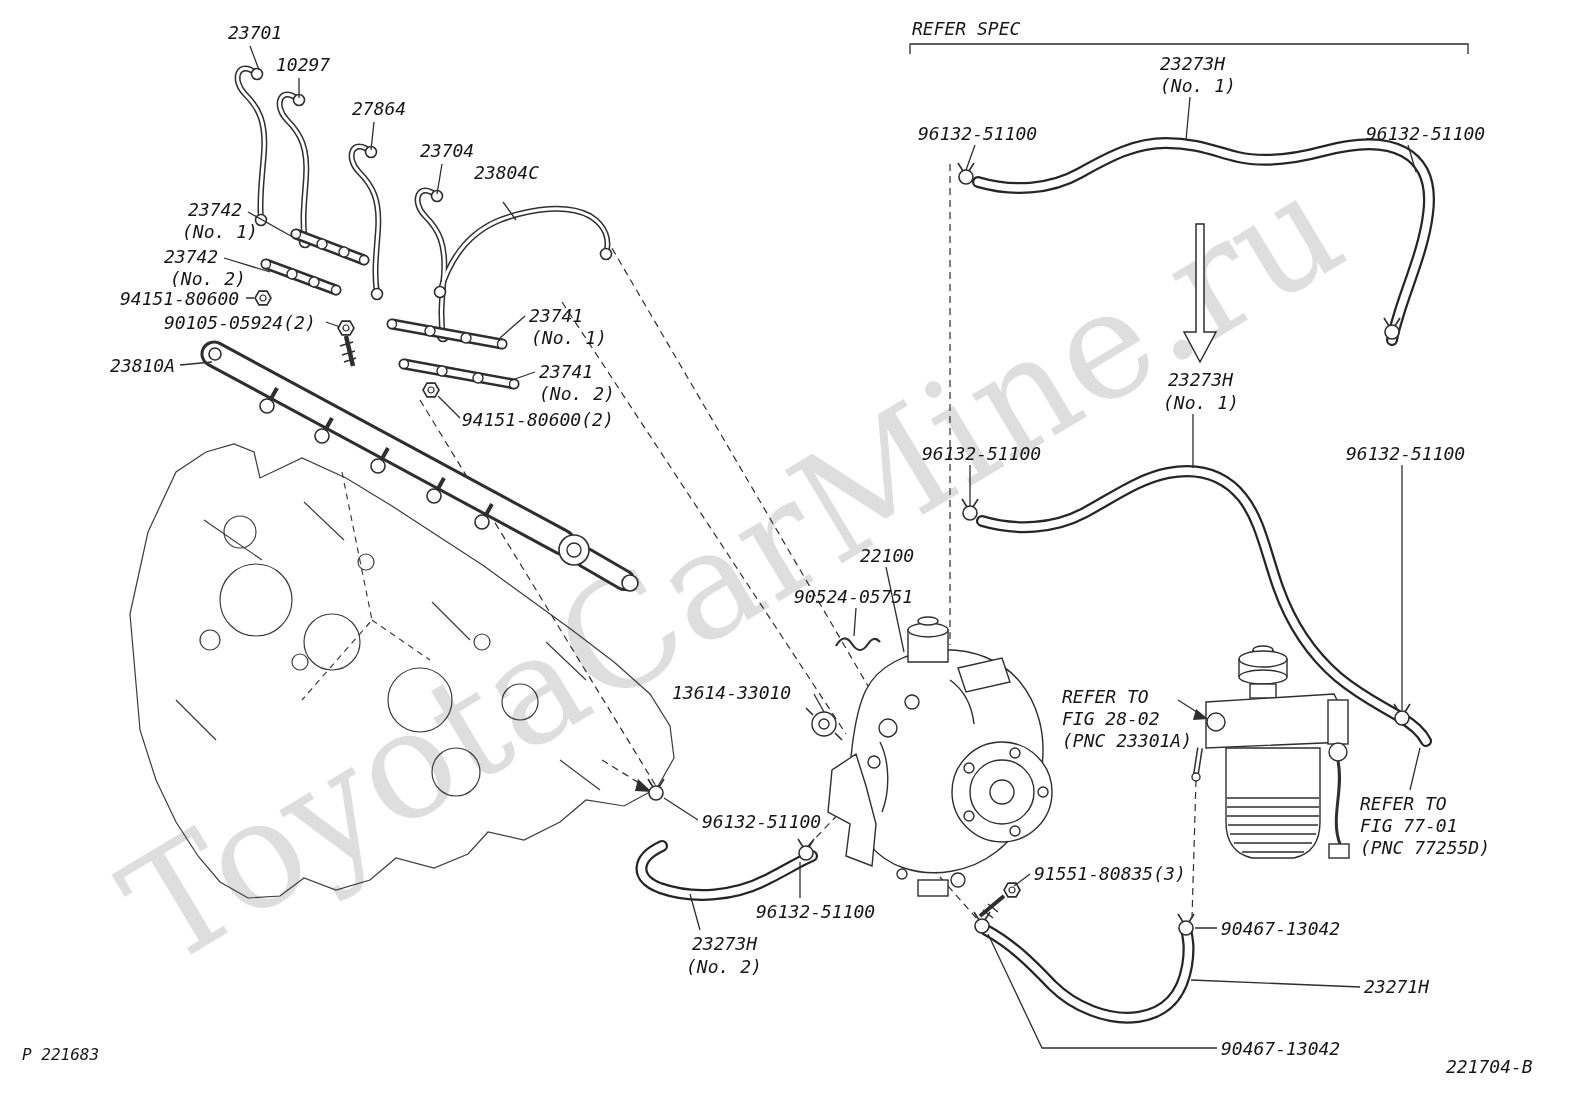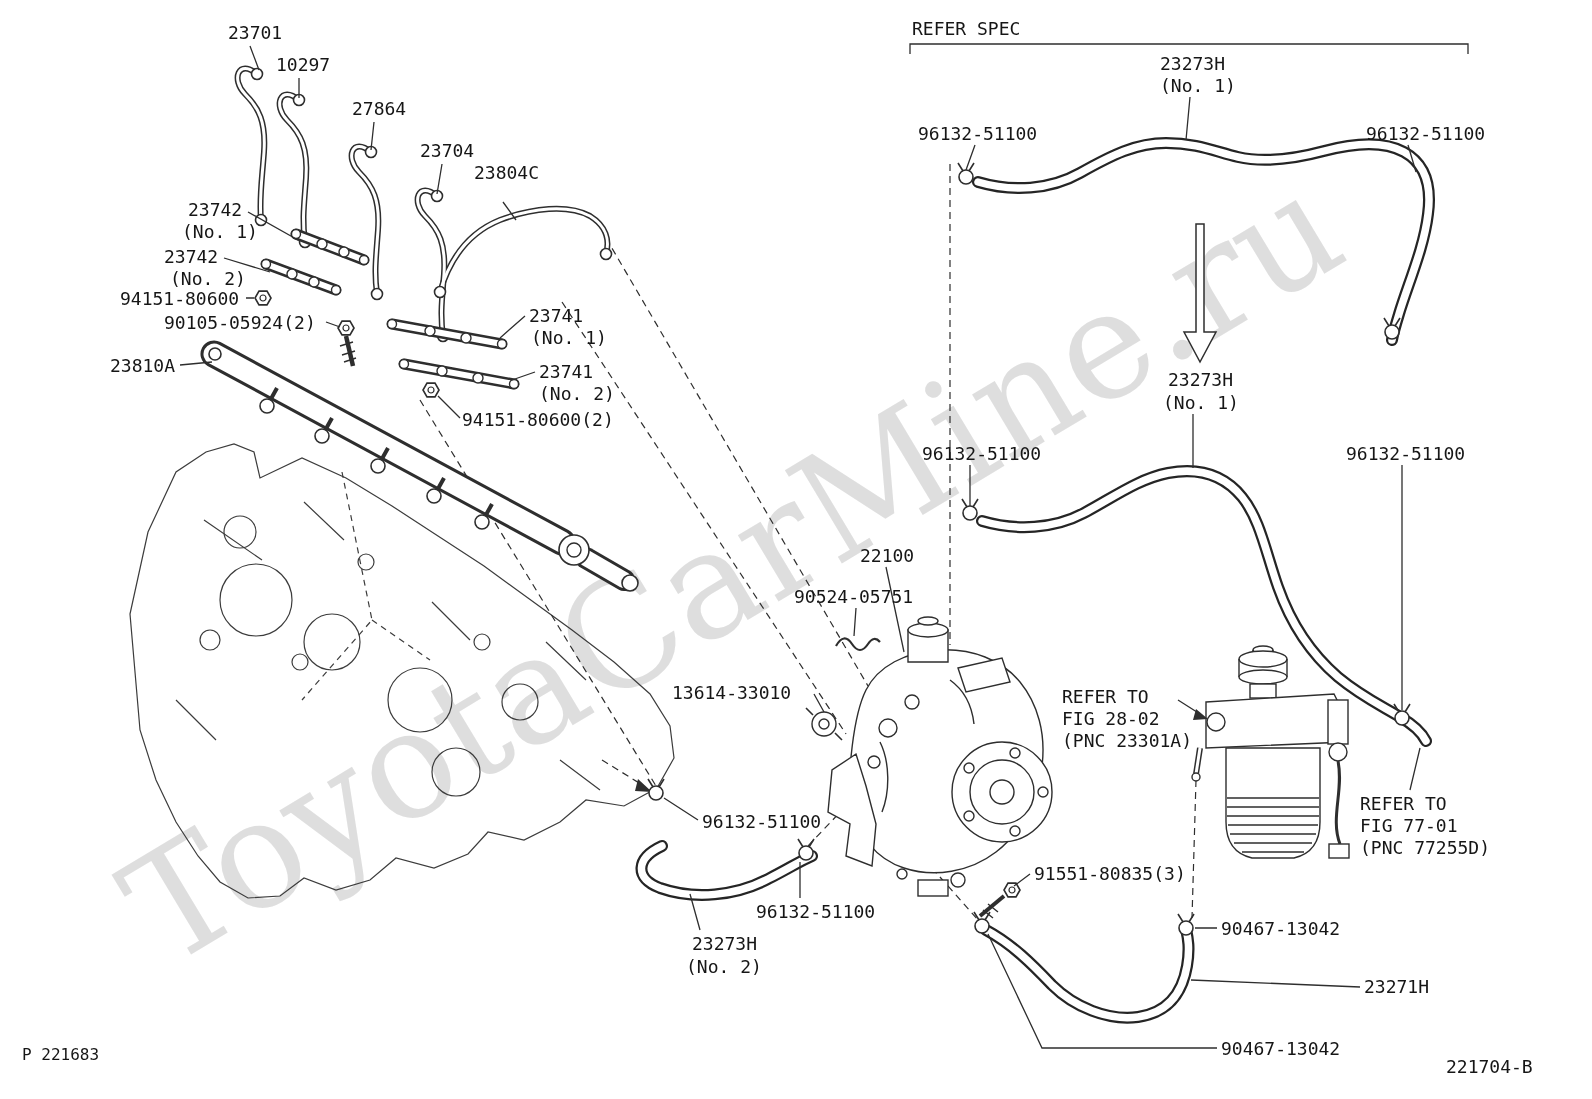--- a/index.html
+++ b/index.html
@@ -4,21 +4,21 @@
 <style>
   html,body { margin:0; padding:0; background:#ffffff; }
   .stage {
     position:relative; width:1592px; height:1099px;
     background:#ffffff; overflow:hidden;
     font-family:"DejaVu Sans Mono", "Liberation Mono", monospace;
   }
   .art { position:absolute; left:0; top:0; width:1592px; height:1099px; }
   .lbl {
     position:absolute; font-size:18px; line-height:21px;
-    color:#161616; white-space:nowrap;
+    color:#161616; white-space:nowrap;font-style:italic;
   }
   .small { font-size:16px; }
   .wm {
     position:absolute; left:95px; top:850px;
     transform:rotate(-31deg); transform-origin:0 0;
     font-family:"DejaVu Serif", "Liberation Serif", serif;
     font-size:150px; color:#bfbfbf; opacity:0.5;
     white-space:nowrap; pointer-events:none; user-select:none;
   }
 </style>

